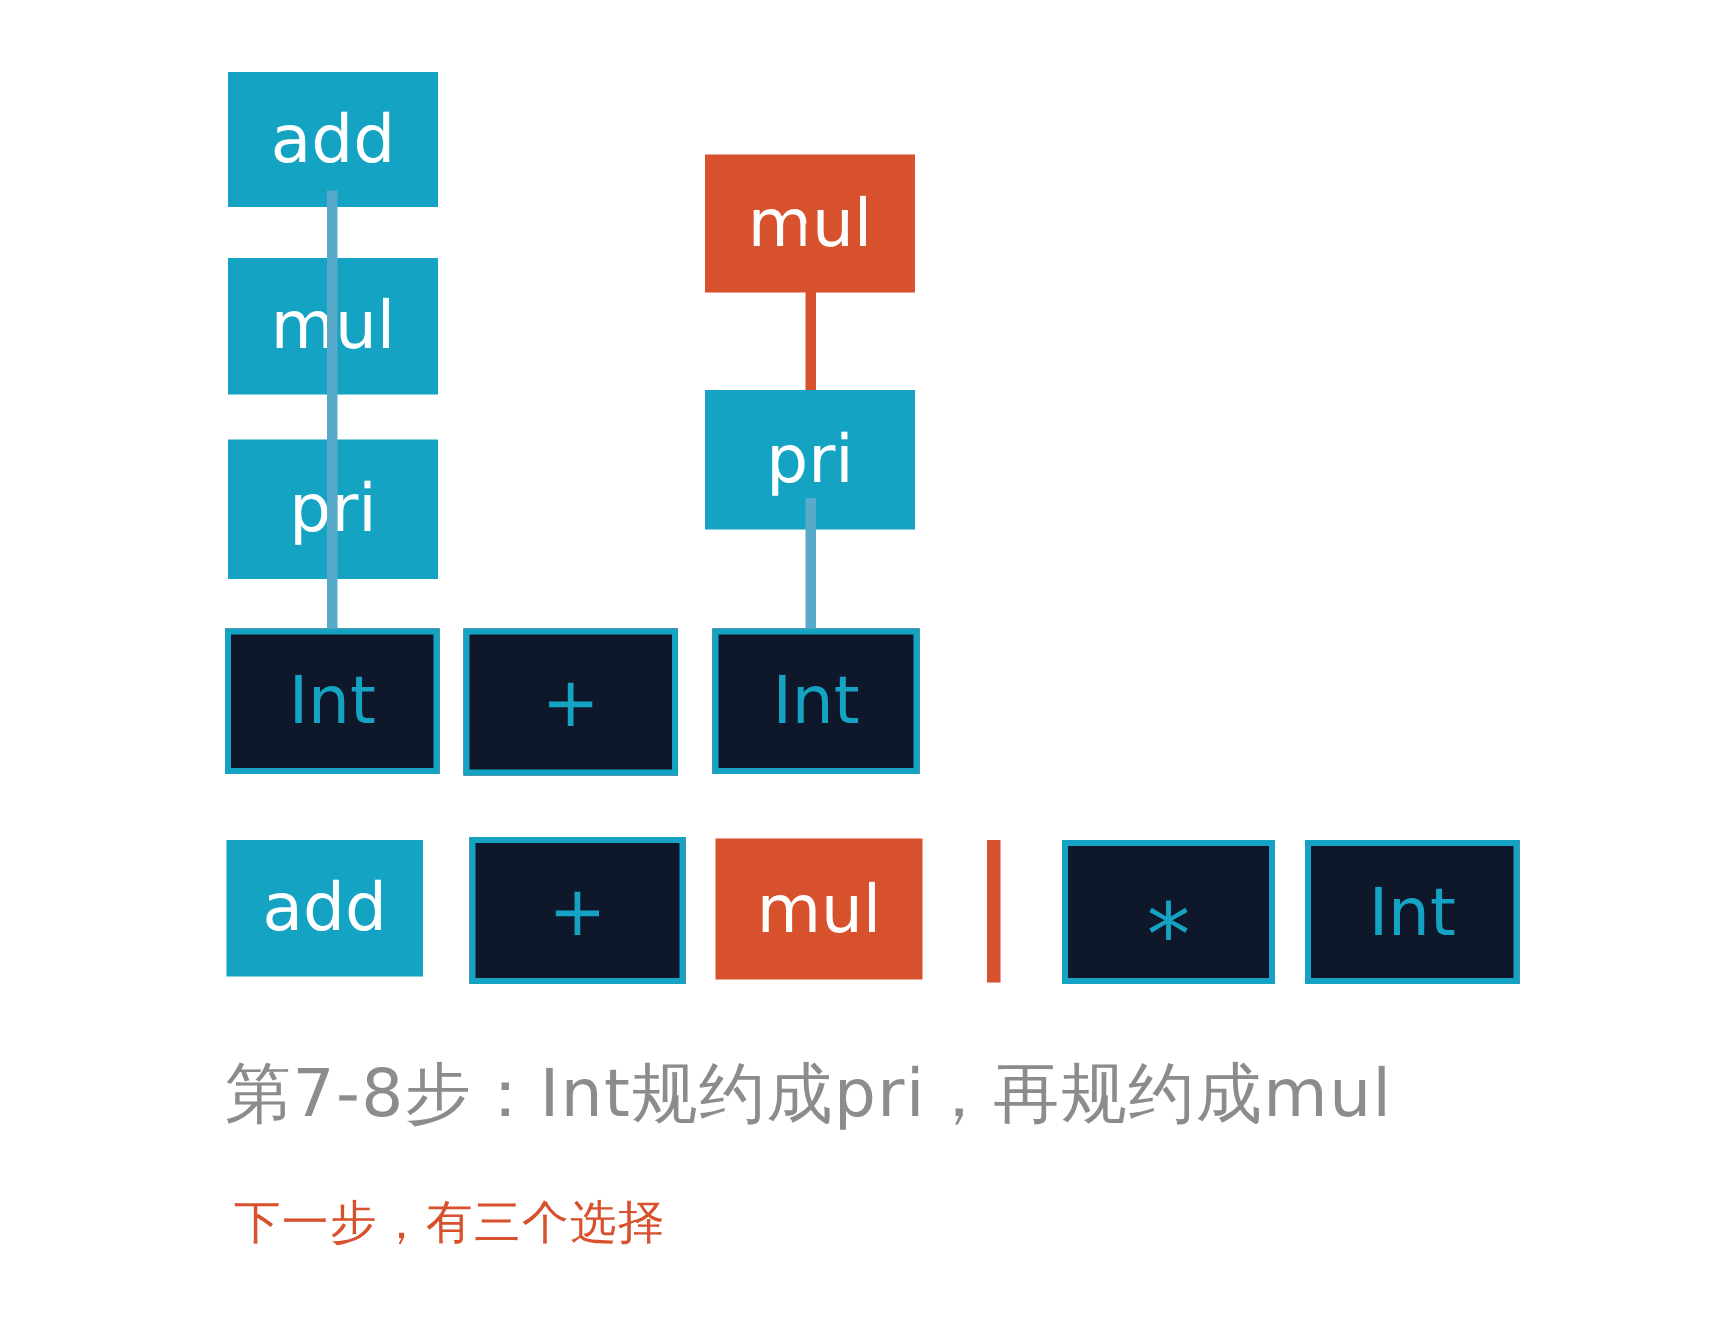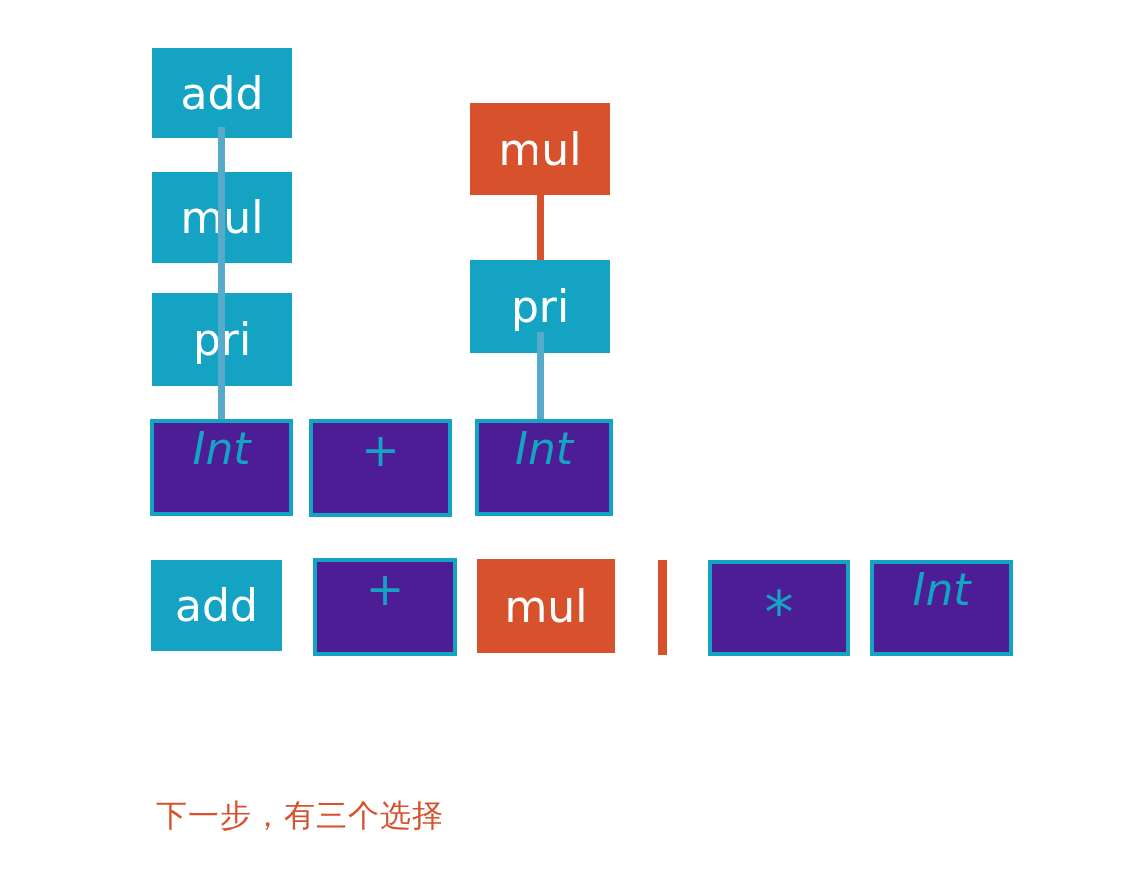--- a/index.html
+++ b/index.html
@@ -25,29 +25,28 @@
     font-size: 44px;
     z-index: 1;
     box-sizing: border-box;
   }
   .fnode.teal { background: var(--teal, #14A3C3); }
   .fnode.orange { background: var(--orange, #D8512D); }
   
   .tok {
     position: absolute;
     display: flex;
-    align-items: flex-start;
+    align-items: center;
     justify-content: center;
-    background: #4c1d95;
+    background: #0f172a;
     border: 4px solid var(--teal, #14A3C3);
     color: var(--teal, #14A3C3);
     font-size: 44px;
     z-index: 1;
     box-sizing: border-box;
-    font-style: italic;
   }
   
   .conn {
     position: absolute;
     width: 7px;
     z-index: 3;
   }
   .conn.blue { background: var(--teal-light, #58AACA); }
   .conn.orange { background: var(--orange, #D8512D); }
   
@@ -154,15 +153,16 @@
     <span>mul</span>
   </div>
   <div class="divider"></div>
   <div class="tok" id="r2-star">
     <span class="star-glyph">*</span>
   </div>
   <div class="tok" id="r2-int">
     <span>Int</span>
   </div>
 
+  <div class="caption gray">第7-8步：Int规约成pri，再规约成mul</div>
   <div class="caption orange-text">下一步，有三个选择</div>
 
 </div>
 
 </body></html>

